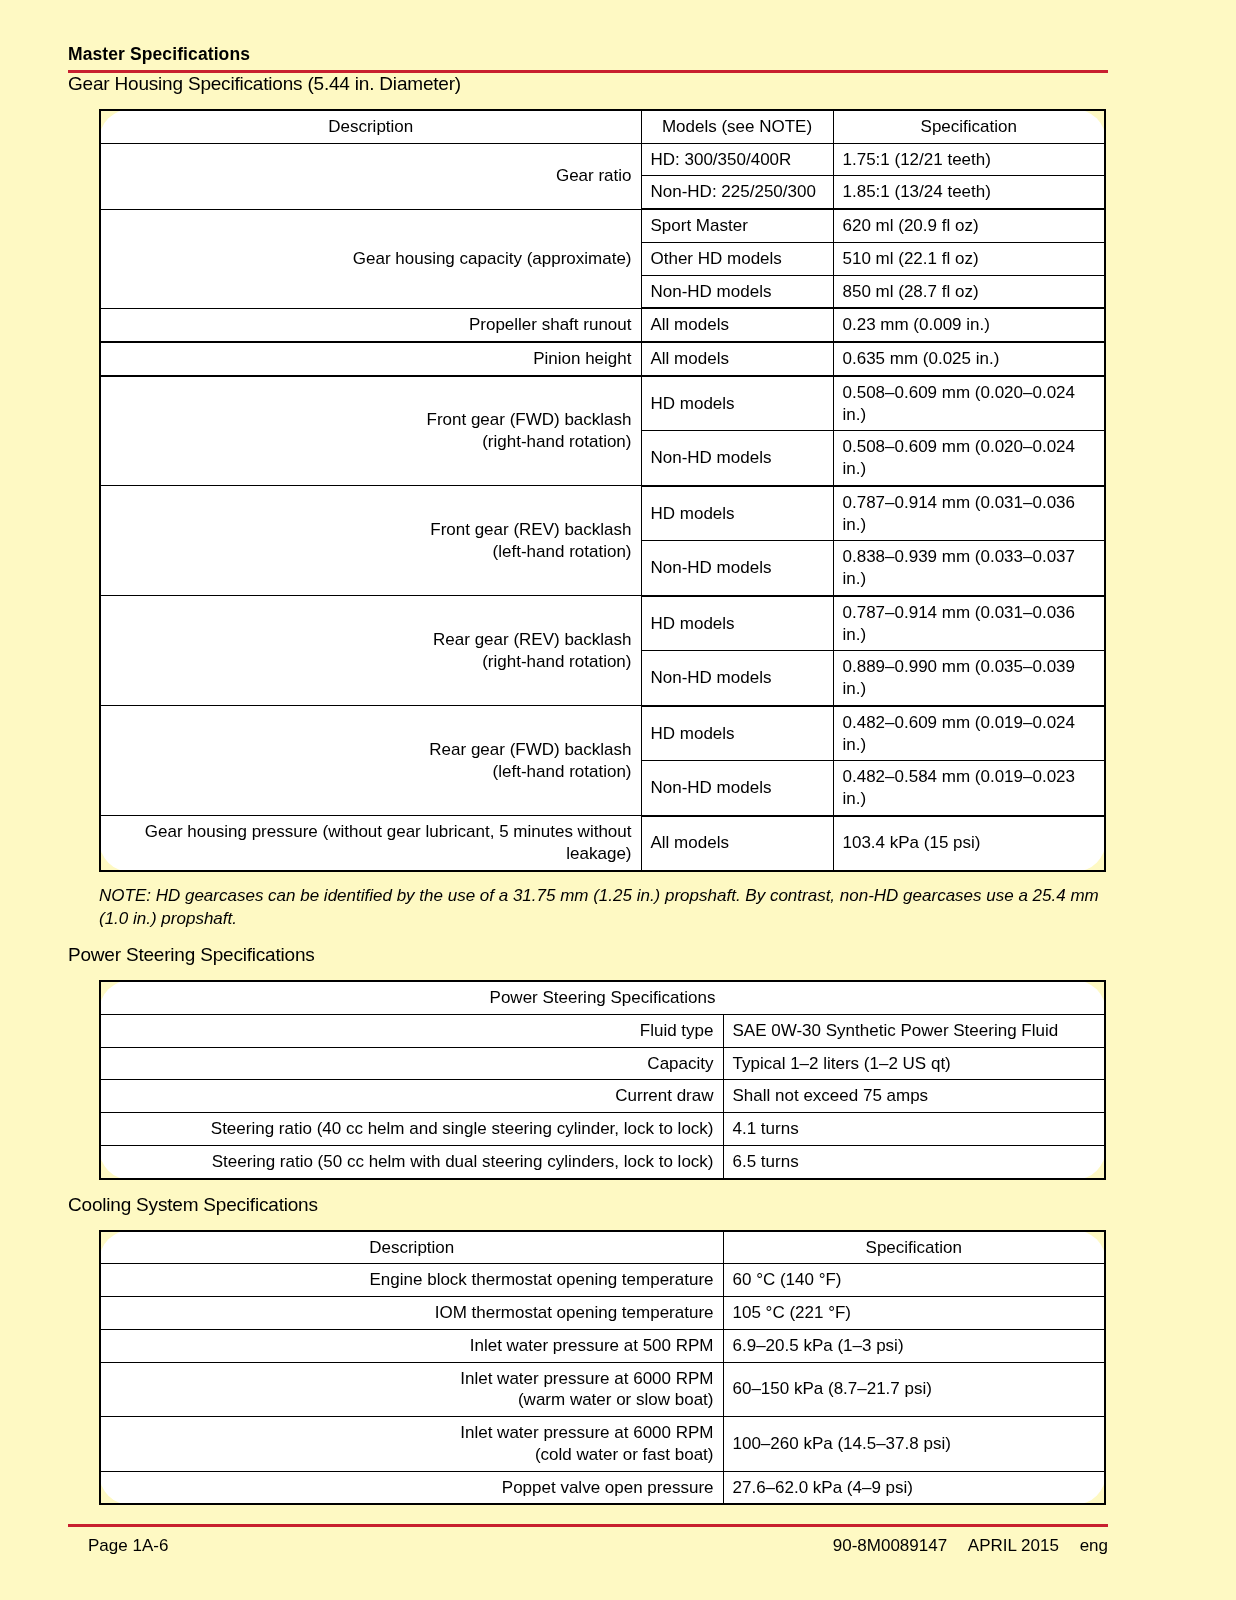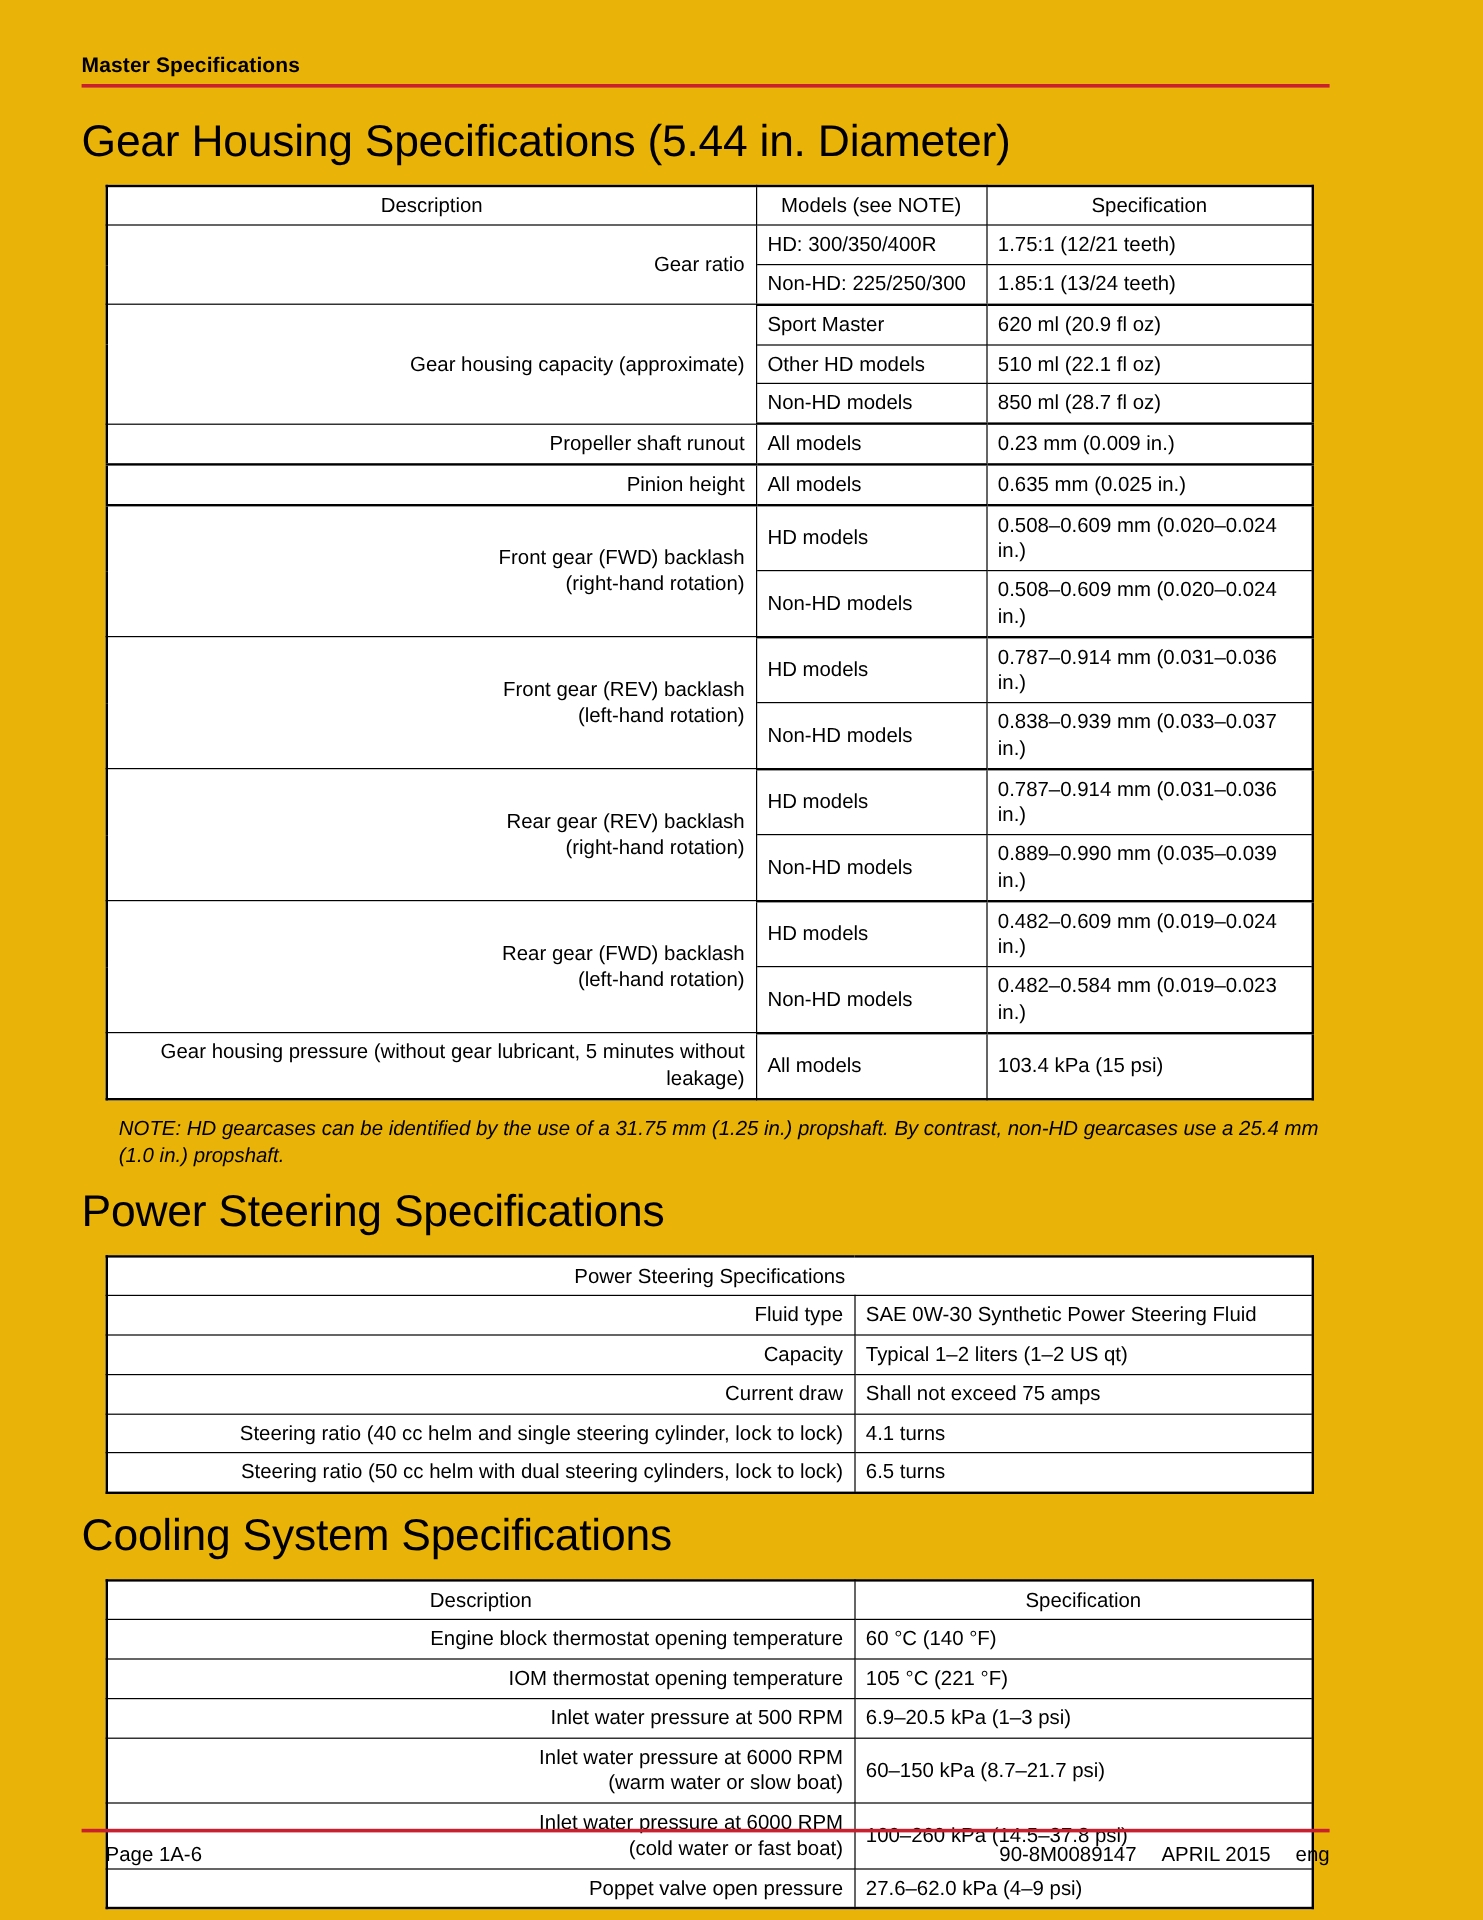--- a/index.html
+++ b/index.html
@@ -9,21 +9,21 @@
   }
   body {
     font-family: "Liberation Sans", sans-serif;
     color: #000000;
   }
   .page {
     position: relative;
     width: 1236px;
     height: 1600px;
     margin: 0 auto;
-    background: #eab308;
+    background: #fef9c3;
     box-sizing: border-box;
     padding: 0;
     overflow: hidden;
   }
   .content {
     position: absolute;
     left: 68px;
     top: 0;
     width: 1040px;
   }
@@ -38,35 +38,36 @@
   }
   .rule-red {
     height: 3px;
     background: #c8202f;
     margin-top: 5px;
     width: 1040px;
   }
 
   
   h1.section {
-    font-size: 37px;
+    font-size: 19px;
     font-weight: normal;
     letter-spacing: -0.2px;
-    margin: 24px 0 14px 0;
+    margin: 0 0 14px 0;
     line-height: 1.15;
   }
   h1.section.tight { margin-top: 14px; }
 
   
   table.spec {
     border-collapse: collapse;
     width: 1005px;
-    margin-left: 20px;
+    margin-left: 31px;
     table-layout: fixed;
     background: #fff;
+    border-radius: 32px;
   }
   table.spec td, table.spec th {
     border: 1.6px solid #000;
     font-size: 17px;
     font-weight: normal;
     padding: 5px 9px;
     vertical-align: middle;
     line-height: 1.28;
   }
   table.spec th {

